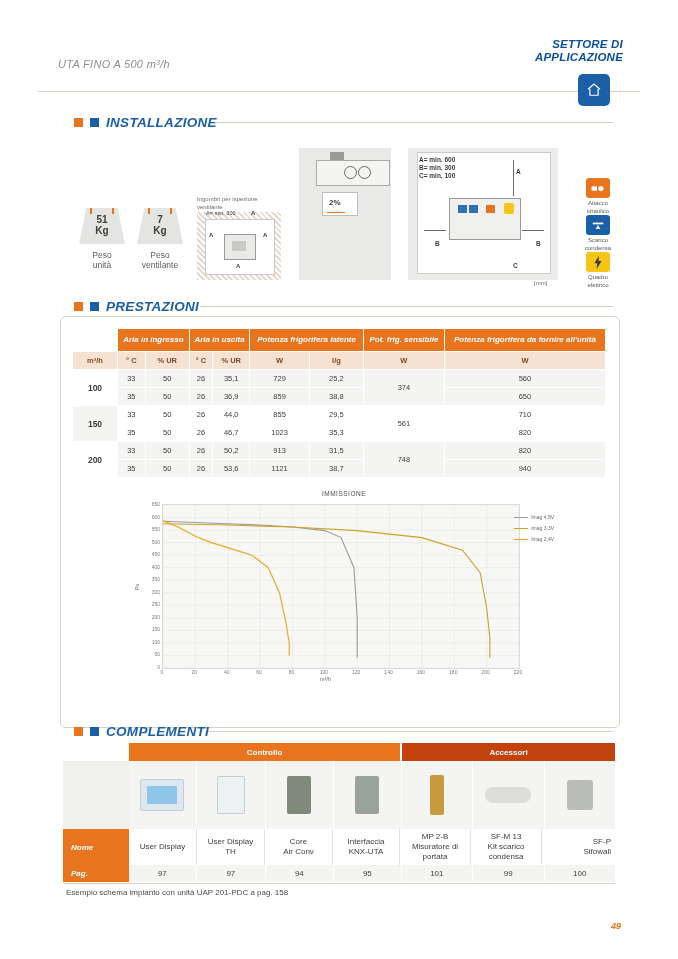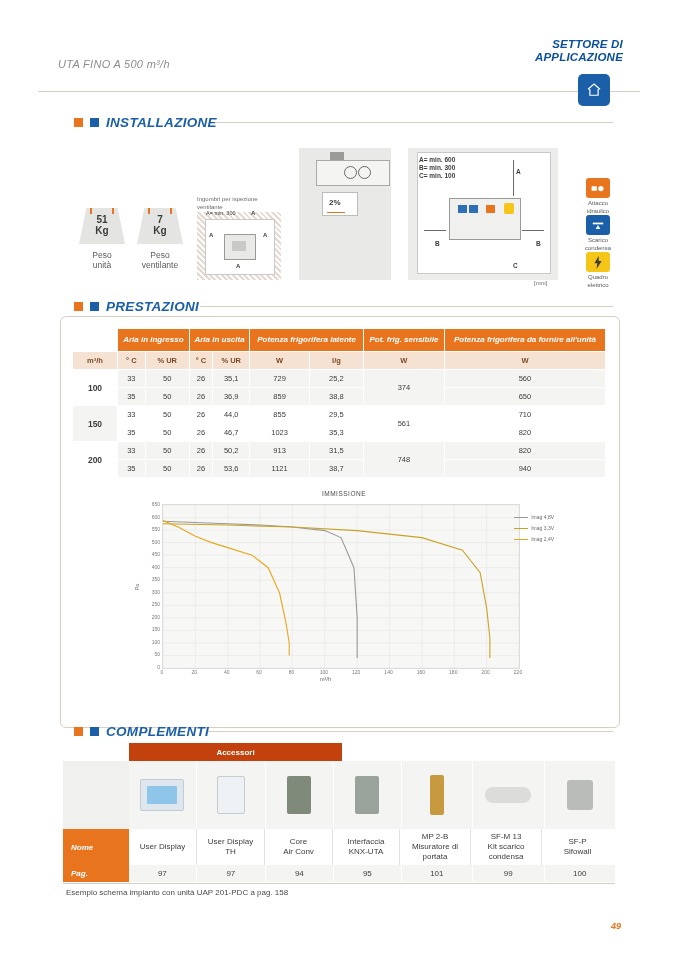--- a/index.html
+++ b/index.html
@@ -438,20 +438,21 @@
   <div class="sec" style="left:62px;top:724px;">
     <span class="sq o"></span>
     <span class="sq b"></span>
     <span class="sec-t">COMPLEMENTI</span>
   </div>
   <div class="sec-rule" style="left:208px;top:731px;width:405px;"></div>
 
   <div class="ctbl">
     <div class="row">
       <div style="width:66px;background:#ffffff;"></div>
+      <div class="chead" style="width:271px;background:#e8741e;border-right:2px solid #fff;">Controllo</div>
       <div class="chead" style="width:213px;background:#c2410c;">Accessori</div>
     </div>
 
     <div class="row">
       <div style="width:66px;background:#f0f0ee;"></div>
       <div class="cimg" style="width:68px;">
         <div style="width:42px;height:30px;background:#dfe7ee;border:1.5px solid #c3ccd4;border-radius:2px;display:flex;align-items:center;justify-content:center;">
           <div style="width:30px;height:18px;background:#8fc5e8;border-radius:1px;"></div>
         </div>
       </div>
@@ -494,21 +495,21 @@
         <span>KNX-UTA</span>
       </div>
       <div class="cname" style="width:71px;">
         <span>MP 2-B</span>
         <span>Misuratore di portata</span>
       </div>
       <div class="cname" style="width:71px;">
         <span>SF-M 13</span>
         <span>Kit scarico condensa</span>
       </div>
-      <div class="cname" style="width:71px;border-right:none;">
+      <div class="cname" style="width:71px;border-right:none;align-items:flex-end;">
         <span>SF-P</span>
         <span>Sifowall</span>
       </div>
     </div>
 
     <div class="row">
       <div class="lbl-cell" style="width:66px;height:17px;">Pag.</div>
       <div class="cpag" style="width:68px;">97</div>
       <div class="cpag" style="width:68px;">97</div>
       <div class="cpag" style="width:68px;">94</div>

